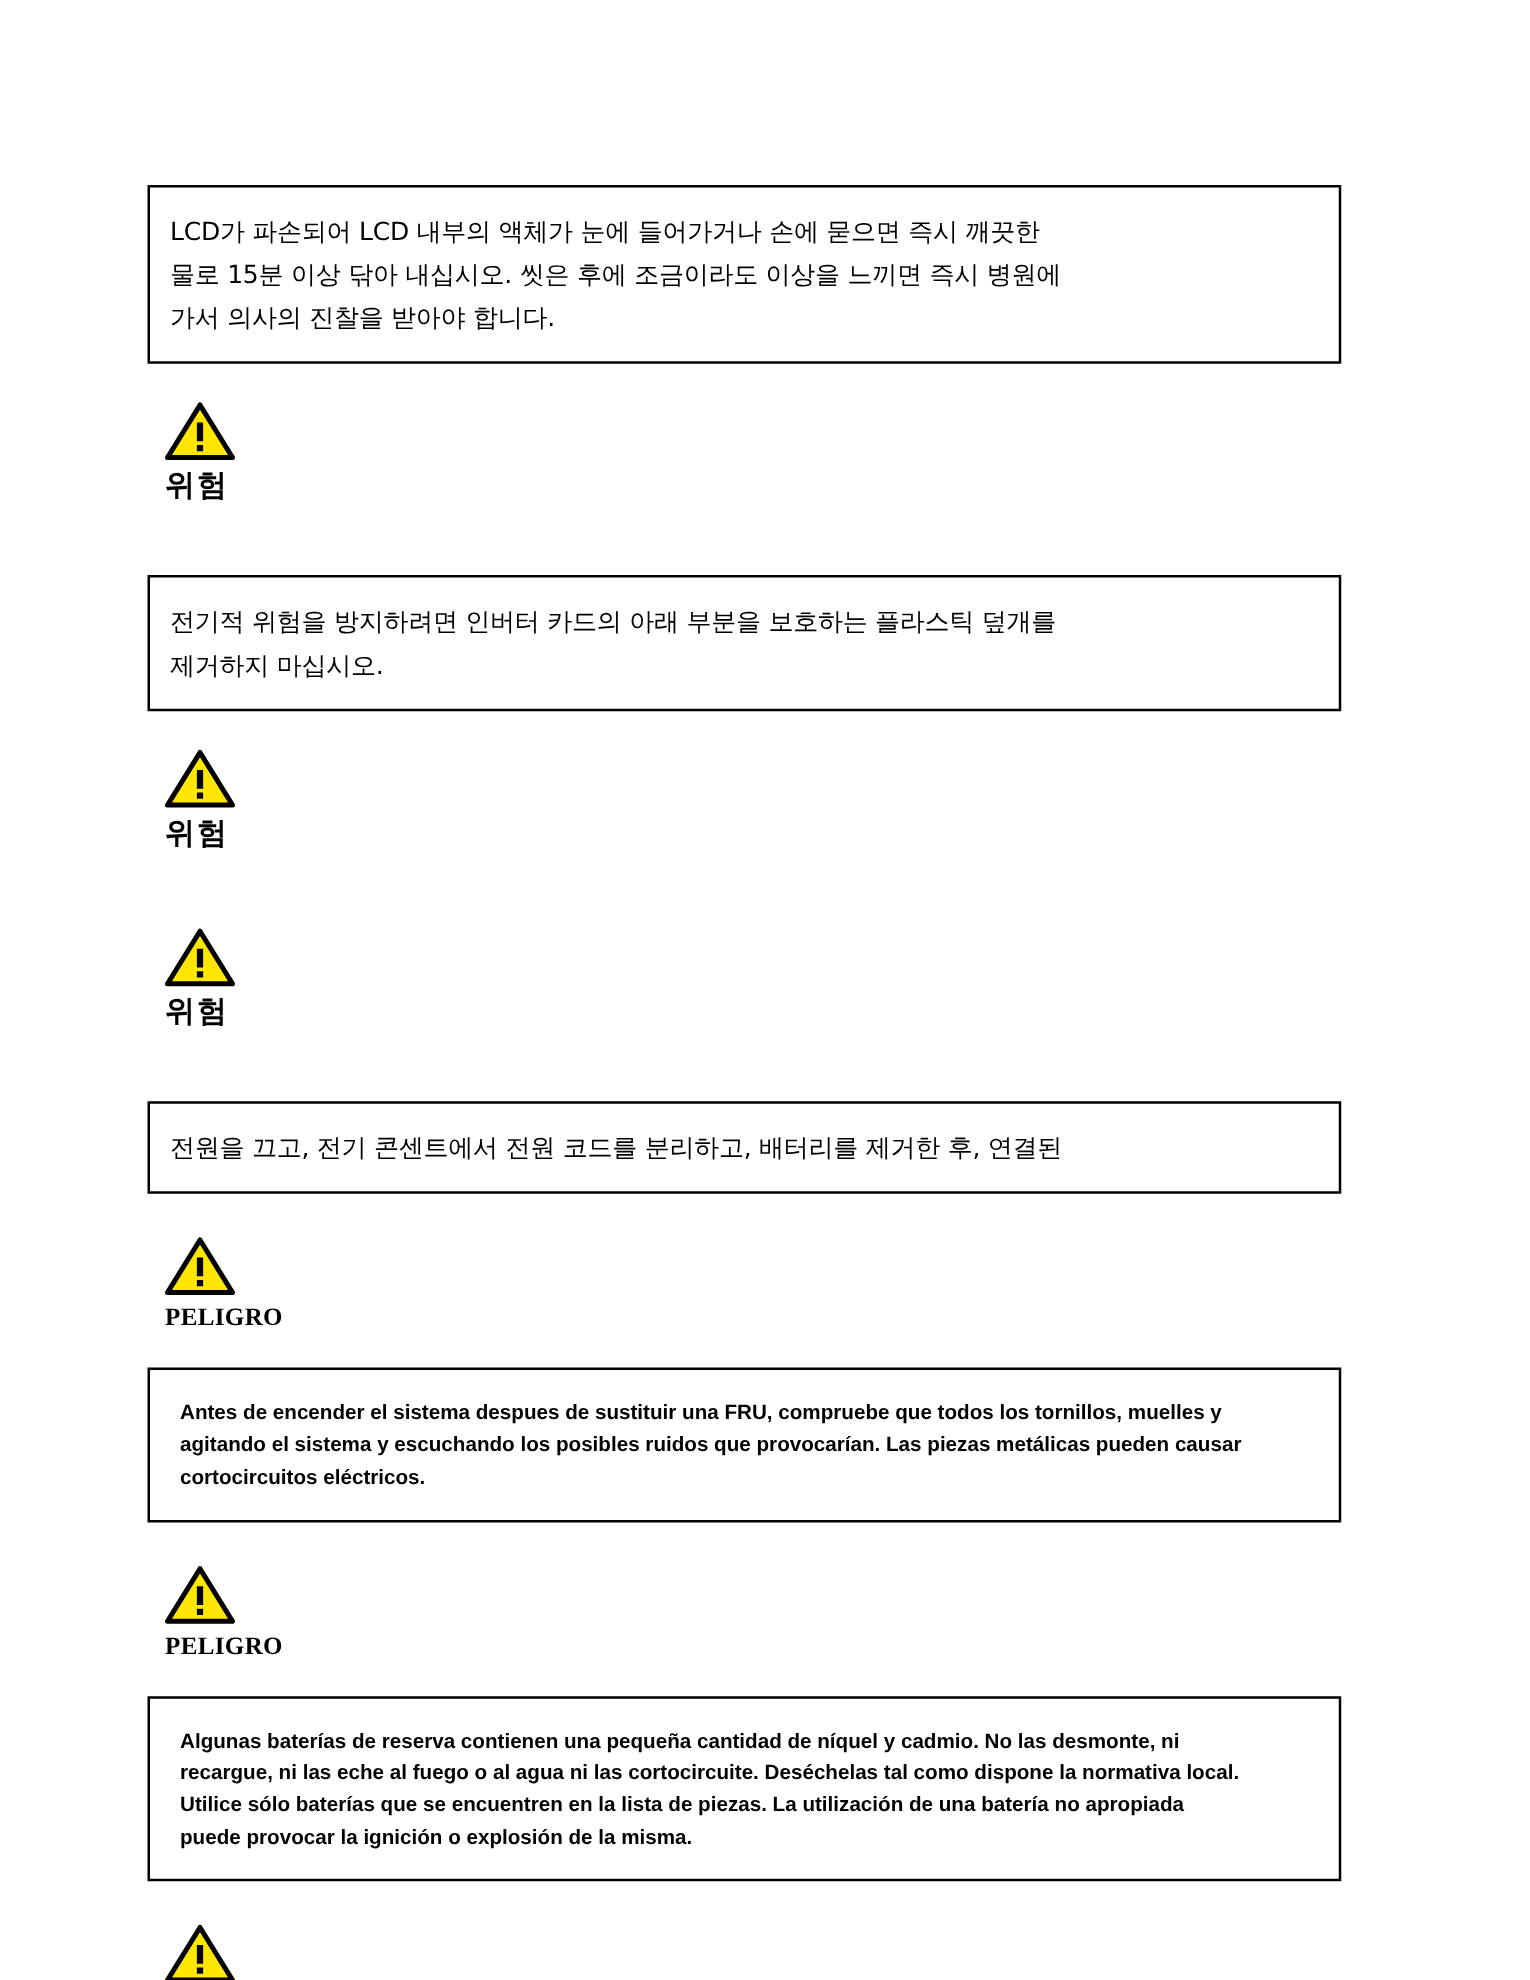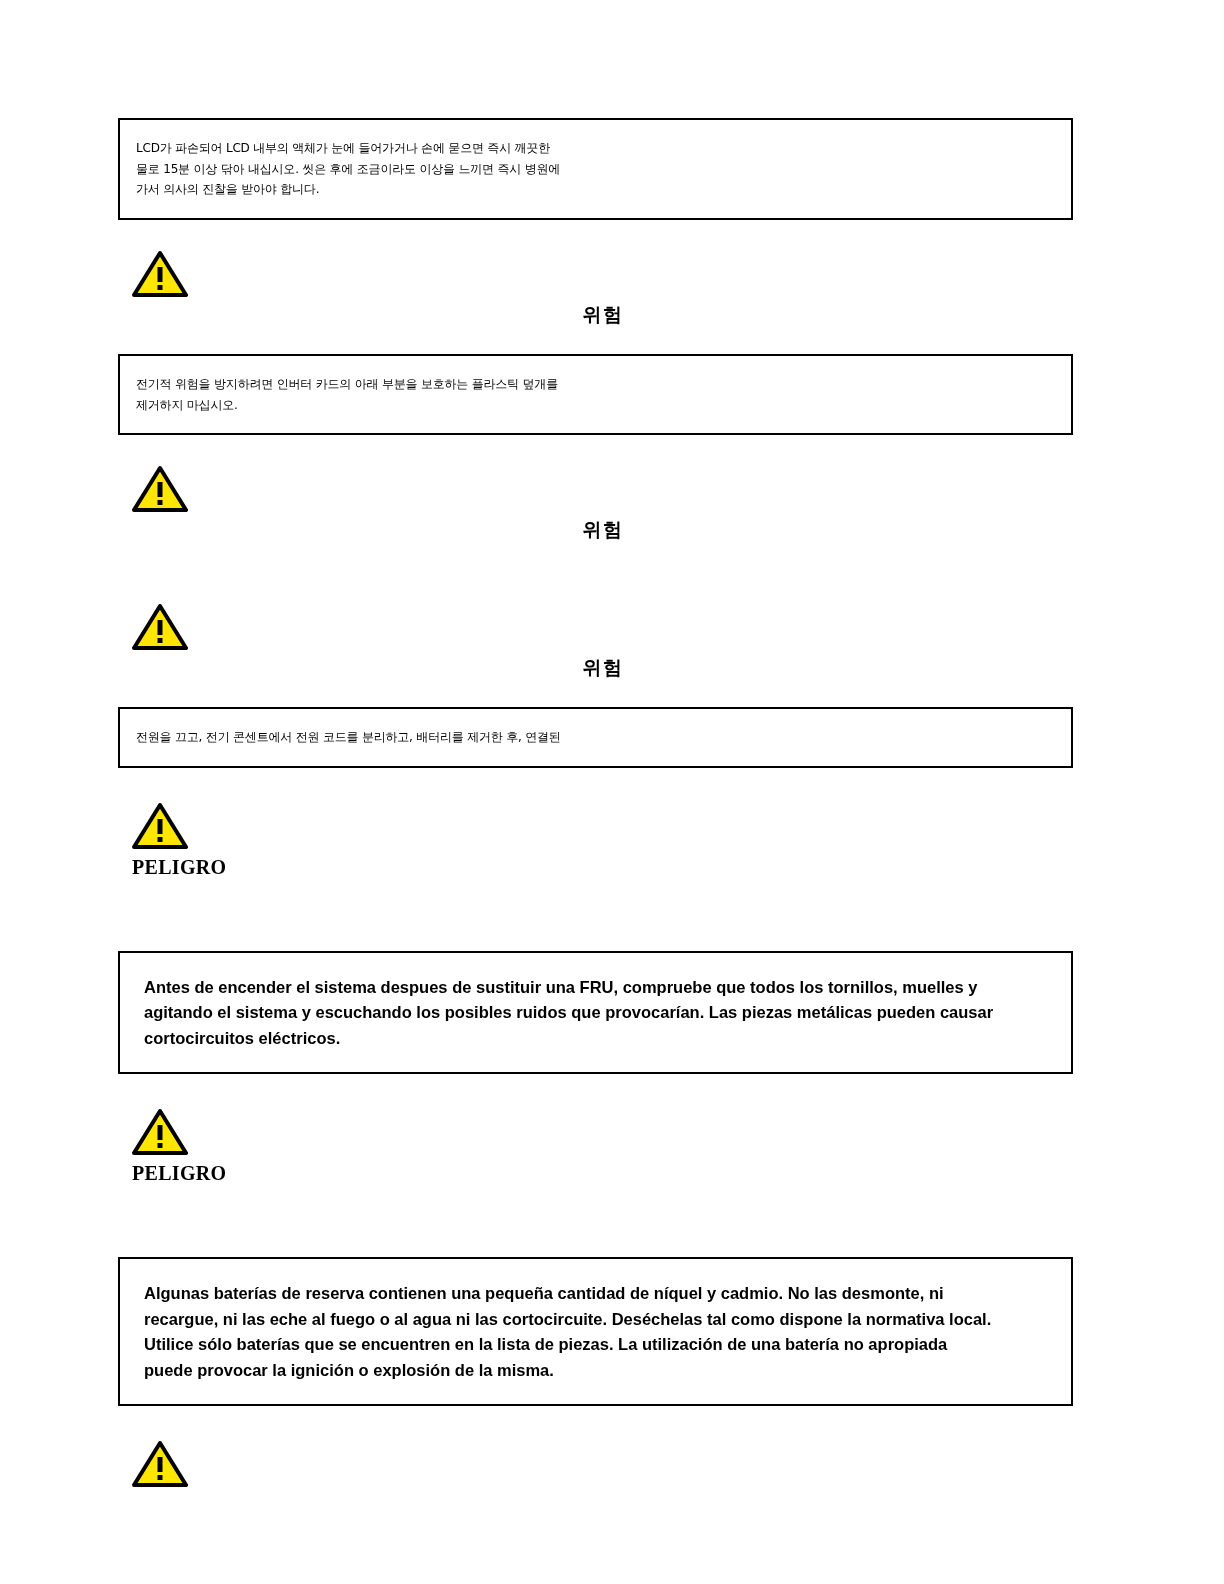--- a/index.html
+++ b/index.html
@@ -26,32 +26,32 @@
   }
   
   .notice-box {
     border: 2px solid #000000;
     box-sizing: border-box;
     padding: 16px 18px 16px 18px;
     width: 955px;
   }
   .notice-box.ko {
     font-family: "DejaVu Sans", sans-serif;
-    font-size: 12px;
+    font-size: 20px;
     line-height: 1.72;
     letter-spacing: -0.2px;
     padding: 18px 18px 18px 16px;
+    margin-top: 30px;
   }
   .notice-box.es {
     font-family: "Liberation Sans", sans-serif;
     font-weight: bold;
     font-size: 16.5px;
     line-height: 1.56;
     padding: 22px 22px 20px 24px;
-    margin-top: 44px;
   }
   .notice-box p {
     margin: 0;
   }
   
   .danger {
     padding-left: 6px;
   }
   .tri-wrap {
     width: 56px;
@@ -67,23 +67,22 @@
     font-weight: bold;
     font-size: 20px;
     line-height: 1;
     margin-top: 7px;
     margin-left: 8px;
     letter-spacing: 0.3px;
   }
   .danger-word.ko {
     font-family: "DejaVu Sans", sans-serif;
     font-weight: bold;
-    font-size: 19px;
+    font-size: 24px;
     letter-spacing: 1.5px;
-    text-align: center;
   }
   
   .sp-a { height: 30px; }
   .sp-b { height: 30px; }
   .sp-c { height: 34px; }
 </style>
 </head>
 <body>
 
 <div class="page">

